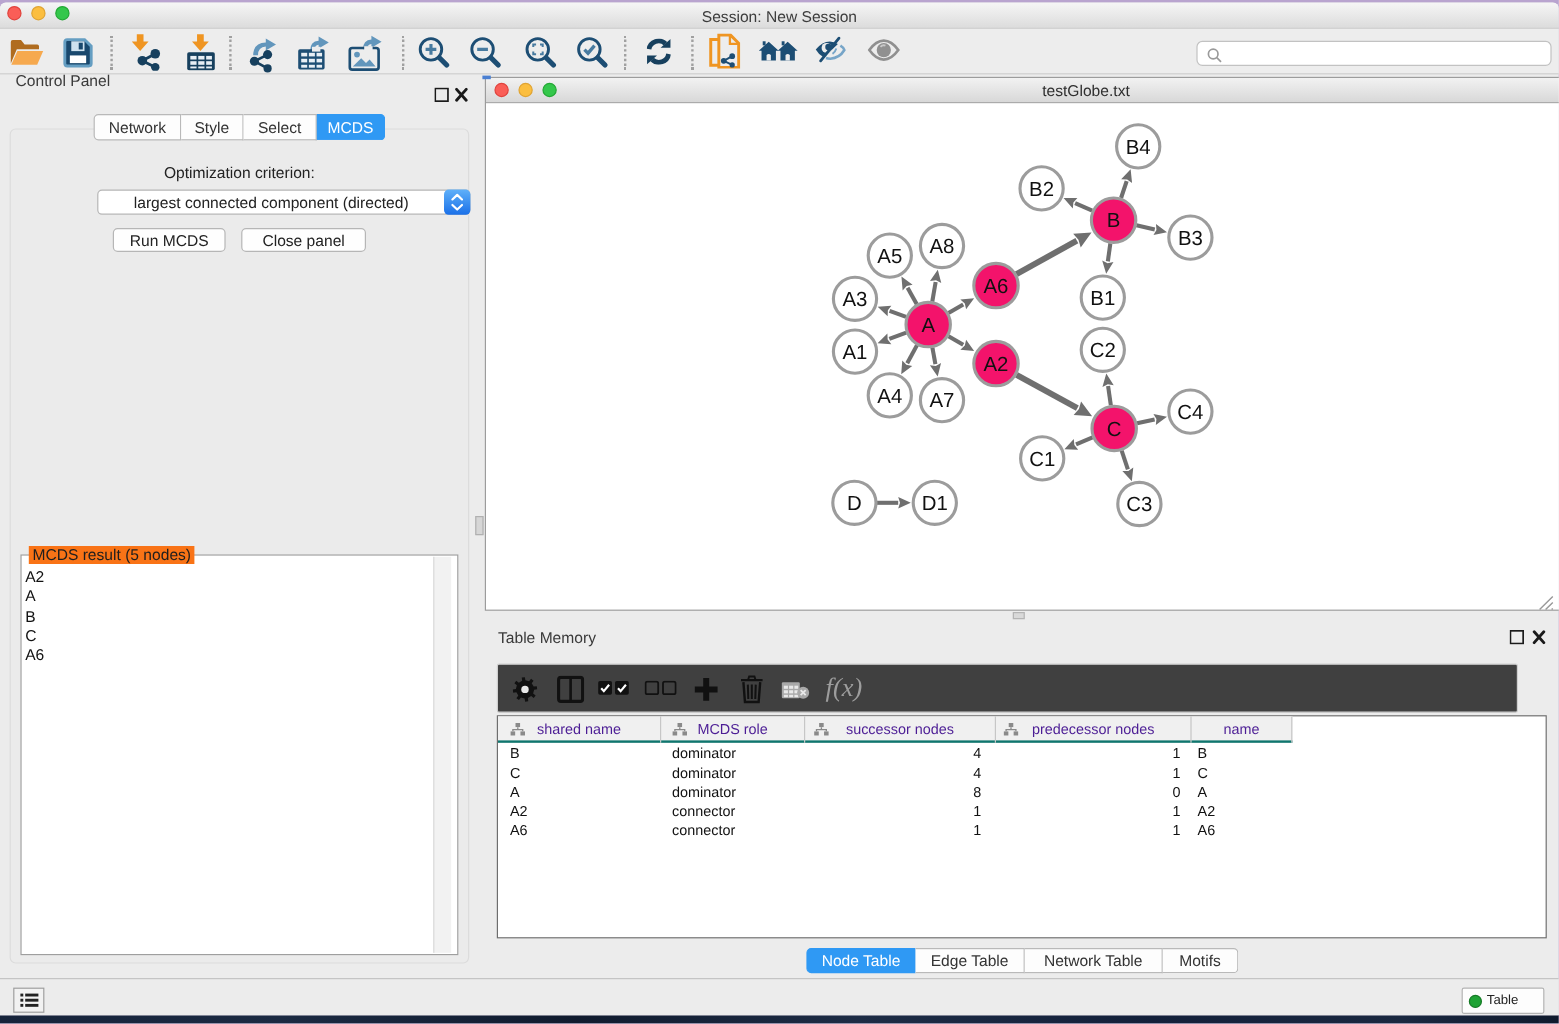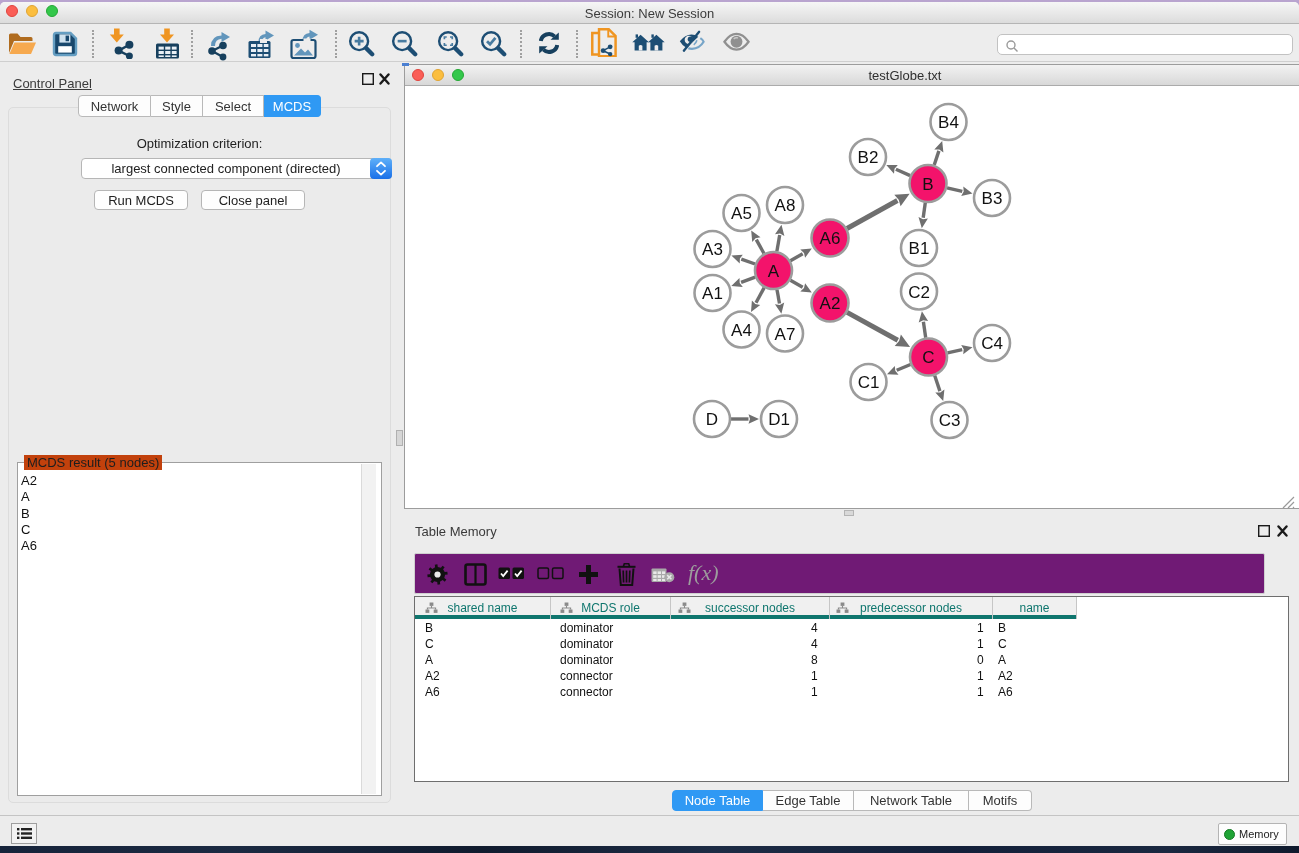--- a/index.html
+++ b/index.html
@@ -15,43 +15,43 @@
 .tl { width:12px; height:12px; border-radius:50%; top:5px; }
 #titlebar .t1 { top:3px; left:6px; background:#fa5e57; border:1px solid #e0443e; }
 #titlebar .t2 { top:3px; left:26px; background:#fbbe3f; border:1px solid #e0a433; }
 #titlebar .t3 { top:3px; left:46px; background:#34c74b; border:1px solid #24a835; }
 #apptitle { width:100%; text-align:center; top:4px; font-size:13px; color:#3c3c3c; }
 
 #toolbar { left:0; top:22px; width:100%; height:38px; background:#ededed; border-bottom:1px solid #cfcfcf; }
 .sep { top:6px; height:28px; width:0; border-left:2px dotted #a0a0a0; }
 #searchbox { left:997px; top:10px; width:296px; height:21px; background:#fff; border:1px solid #c2c2c2; border-radius:5px; }
 
-#cp-title { left:13px; top:74px; font-size:13px; color:#3a3a3a;text-decoration:underline; }
+#cp-title { left:13px; top:58px; font-size:13px; color:#3a3a3a; }
 #cp-pane { left:8px; top:105px; width:383px; height:696px; background:#ebebeb; border:1px solid #dcdcdc; border-radius:5px; }
 
 .tabrow { top:93px; height:22px; display:flex; font-size:13px; }
 .tab { border:1px solid #b9b9b9; border-left:none; background:#fdfdfd; color:#333;
   display:flex; align-items:center; justify-content:center; }
 .tab.first { border-left:1px solid #b9b9b9; border-radius:4px 0 0 4px; }
 .tab.last { border-radius:0 4px 4px 0; }
 .tab.sel { background:#2f99f4; color:#fff; border-color:#2f99f4; }
 
 #netwin { left:404px; top:62px; width:1002px; height:445px; background:#fff;
   border:1px solid #9c9c9c; }
 #nettitle { left:0; top:0; width:100%; height:21px; background:linear-gradient(#f2f2f2,#d8d8d8);
   border-bottom:1px solid #ababab; }
 #nettitle .t1 { left:7px; background:#fa5e57; border:1px solid #e0443e; top:4px; }
 #nettitle .t2 { left:27px; background:#fbbe3f; border:1px solid #e0a433; top:4px; }
 #nettitle .t3 { left:47px; background:#34c74b; border:1px solid #24a835; top:4px; }
 #netname { width:100%; text-align:center; top:3px; font-size:13px; color:#2f2f2f; }
 
 #tp-title { left:415px; top:522px; font-size:13px; color:#3a3a3a; }
-#tp-toolbar { left:414px; top:551px; width:851px; height:41px; background:#701a75; border:1px solid #cfcfcf; border-radius:2px; }
+#tp-toolbar { left:414px; top:551px; width:851px; height:41px; background:#404040; border:1px solid #cfcfcf; border-radius:2px; }
 #tp-table { left:414px; top:594px; width:875px; height:186px; background:#fff; border:1px solid #6e6e6e; }
-#tp-header { left:0; top:0; width:662px; height:22px; background:#f0f0f0; border-bottom:4px solid #0f766e; font-size:12px; color:#0f766e; }
+#tp-header { left:0; top:0; width:662px; height:22px; background:#f0f0f0; border-bottom:2px solid #0f766e; font-size:12px; color:#4c1d95; }
 .hcell { top:0; height:22px; border-right:1px solid #c6c6c6; }
 .hlabel { width:100%; text-align:center; top:4px; }
 .trow { font-size:12px; color:#111; height:16px; }
 .trow span { position:absolute; top:0; }
 
 #bt { left:672px; top:788px; height:21px; display:flex; font-size:13px; }
 
 #statusbar { left:0; top:813px; width:100%; height:31px; background:#ececec; border-top:1px solid #c4c4c4; }
 #hambtn { left:11px; top:7px; width:26px; height:21px; background:#f2f2f2; border:1px solid #9e9e9e; }
 #membtn { left:1218px; top:7px; width:69px; height:22px; background:#fdfdfd; border:1px solid #b4b4b4; border-radius:2px; font-size:11px; color:#222; }
@@ -257,21 +257,21 @@
         <path d="M7 8.2 L11 4.4 L15 8.2" stroke="#fff" stroke-width="1.8" fill="none" stroke-linecap="round" stroke-linejoin="round"></path>
         <path d="M7 12.8 L11 16.6 L15 12.8" stroke="#fff" stroke-width="1.8" fill="none" stroke-linecap="round" stroke-linejoin="round"></path>
       </svg>
     </div>
   </div>
 
   <div class="abs" style="left:94px;top:188px;width:94px;height:20px;background:#fefefe;border:1px solid #b6b6b6;border-radius:4px;text-align:center;font-size:13px;color:#222;padding-top:2px;">Run MCDS</div>
   <div class="abs" style="left:201px;top:188px;width:104px;height:20px;background:#fefefe;border:1px solid #b6b6b6;border-radius:4px;text-align:center;font-size:13px;color:#222;padding-top:2px;">Close panel</div>
 
   <div class="abs" style="left:17px;top:460px;width:365px;height:334px;border:1px solid #9f9f9f;background:#fff;"></div>
-  <div class="abs" style="left:24px;top:453px;background:#c2410c;font-size:13px;color:#1e1e1e;padding:0 3px;">MCDS result (5 nodes)</div>
+  <div class="abs" style="left:24px;top:453px;background:#f97316;font-size:13px;color:#1e1e1e;padding:0 3px;">MCDS result (5 nodes)</div>
   <div class="abs" style="left:361px;top:462px;width:15px;height:330px;background:#f2f2f2;border-left:1px solid #dadada;"></div>
   <div class="abs" style="left:21px;top:471px;font-size:13px;color:#111;line-height:16.3px;">A2<br>A<br>B<br>C<br>A6</div>
   <div class="abs" style="left:402px;top:61px;width:7px;height:3px;background:#4a7fd2;z-index:5;"></div>
 
   <div id="netwin" class="abs">
     <div id="nettitle" class="abs">
       <div class="abs tl t1"></div>
         <div class="abs tl t2"></div>
         <div class="abs tl t3"></div>
       <div id="netname" class="abs">testGlobe.txt</div>
@@ -510,16 +510,16 @@
             <rect x="9" y="4" width="11" height="2.4"></rect>
         <rect x="5" y="8.3" width="2.4" height="2.4"></rect>
             <rect x="9" y="8.3" width="11" height="2.4"></rect>
         <rect x="5" y="12.6" width="2.4" height="2.4"></rect>
             <rect x="9" y="12.6" width="11" height="2.4"></rect>
           </g>
       </svg>
     </div>
     <div id="membtn" class="abs">
       <div class="abs" style="left:5px;top:5px;width:11px;height:11px;border-radius:50%;background:#1fa335;border:1px solid #157a25;"></div>
-      <div class="abs" style="left:20px;top:4px;">Memory</div>
+      <div class="abs" style="left:20px;top:4px;">Table</div>
     </div>
   </div>
 </div>
 
 </body></html>

